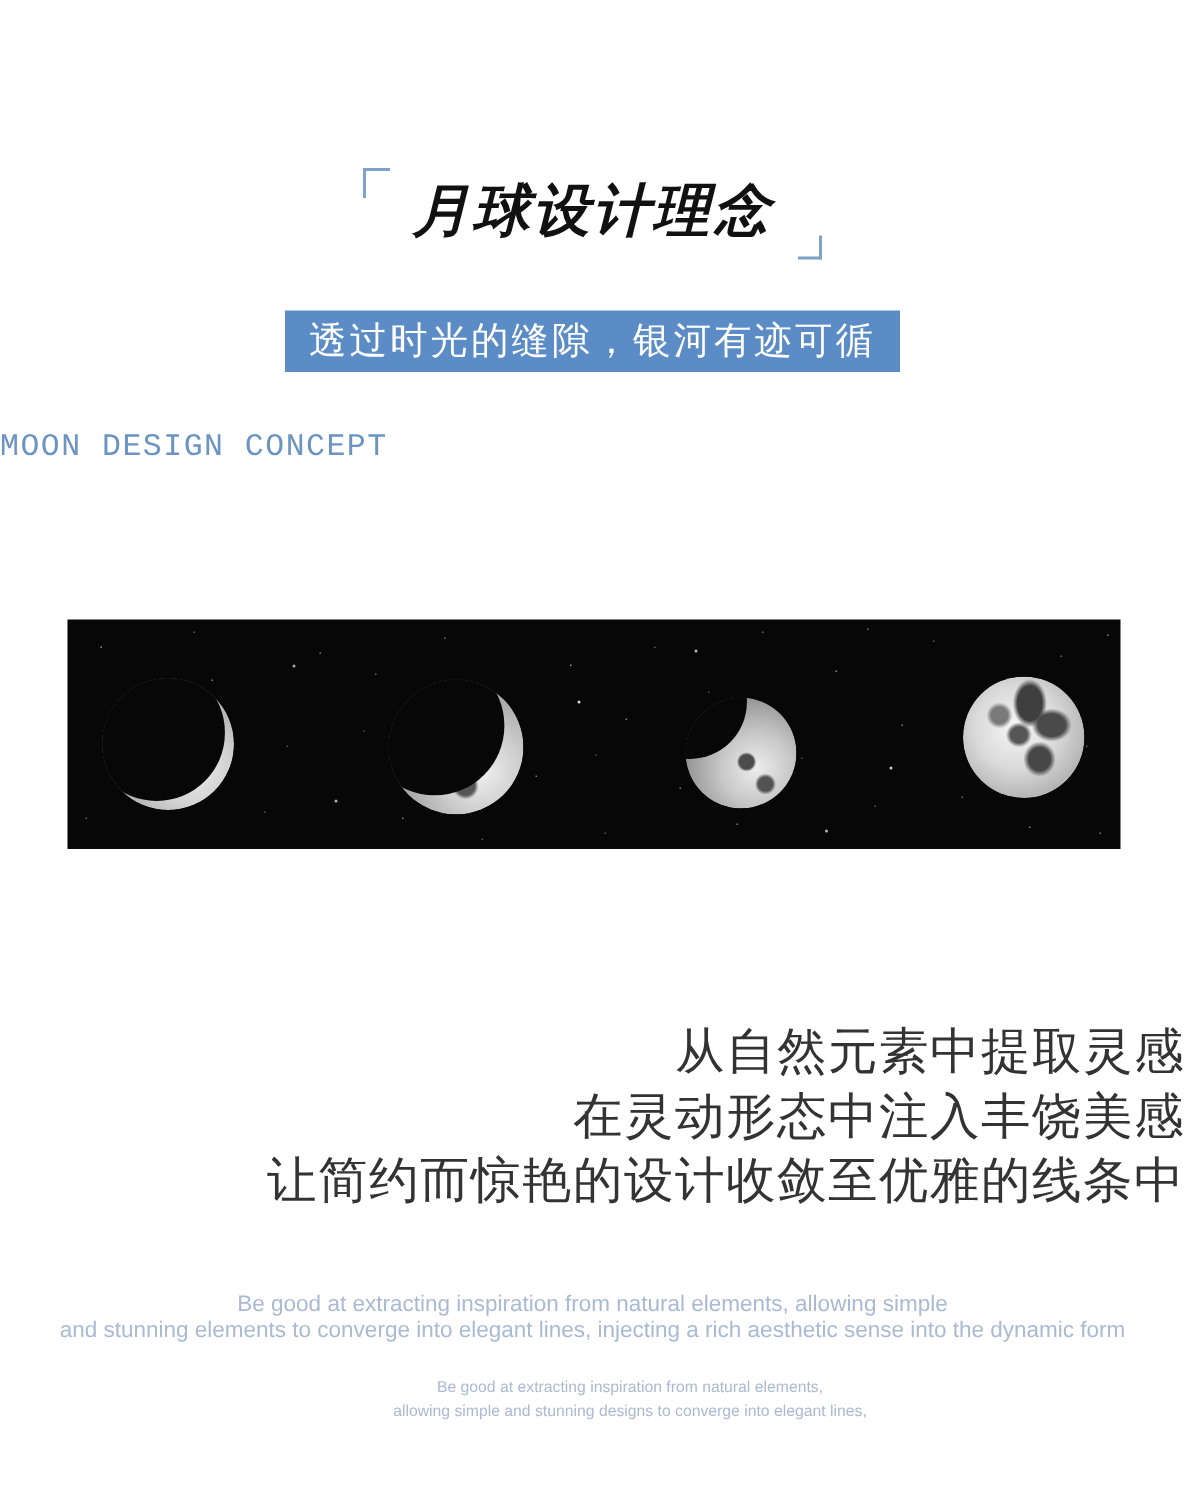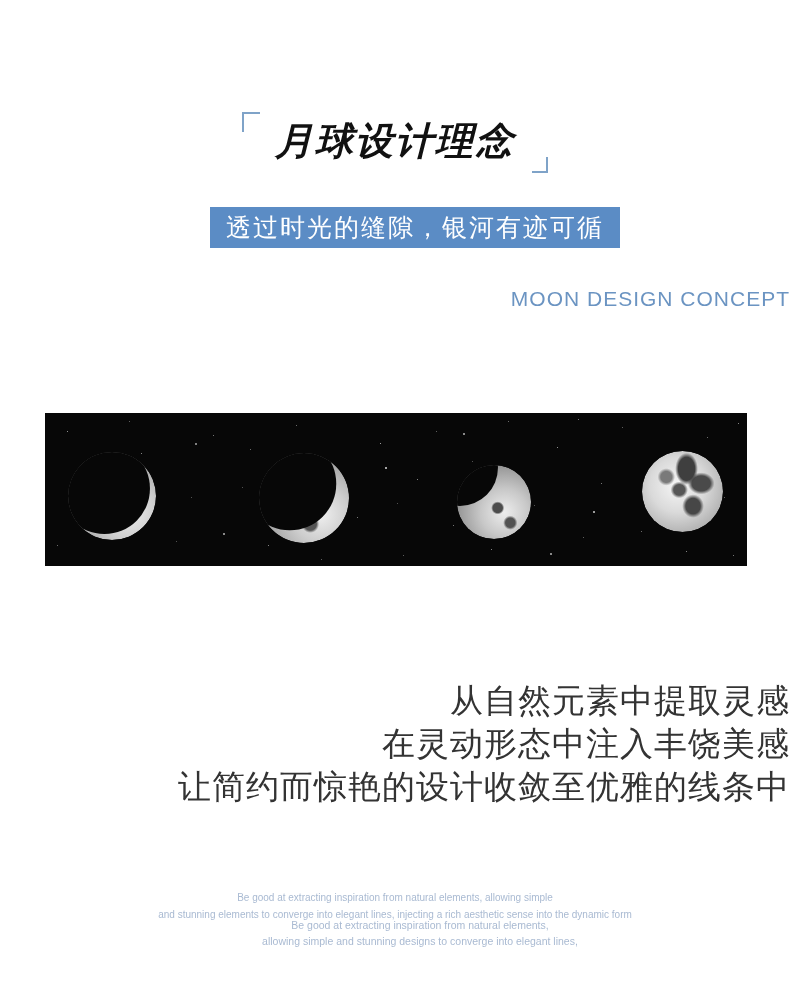--- a/index.html
+++ b/index.html
@@ -21,25 +21,25 @@
     font-size:38px;line-height:50px;font-weight:bold;letter-spacing:2px;color:var(--title-text);font-style:italic;}
   .bracket{position:absolute;}
   .bracket-tl{left:242px;top:112px;width:18px;height:20px;
     border-top:2px solid var(--bracket-blue);border-left:2px solid var(--bracket-blue);}
   .bracket-br{left:532px;top:157px;width:16px;height:16px;
     border-bottom:2px solid var(--bracket-blue);border-right:2px solid var(--bracket-blue);}
 
   
   .banner{position:absolute;left:190px;top:207px;width:410px;height:41px;
     background:var(--banner-bg);color:#ffffff;font-size:25px;line-height:41px;
-    text-align:center;letter-spacing:2px;margin-left:20px;}
+    text-align:center;letter-spacing:2px;}
 
   
-  .subtitle{position:absolute;top:287px;left:0;width:100%;text-align:right;
-    font-family:Liberation Sans, sans-serif;font-size:21px;
+  .subtitle{position:absolute;top:287px;left:0;width:100%;text-align:left;
+    font-family:Liberation Mono, monospace;font-size:21px;
     letter-spacing:1px;color:var(--accent-blue);}
 
   
   .moon-strip{position:absolute;left:45px;top:413px;width:702px;height:153px;
     background:var(--strip-bg);overflow:hidden;}
   .stars{position:absolute;inset:0;}
   .stars::after{content:"";position:absolute;left:0;top:0;width:1px;height:1px;background:transparent;
     box-shadow:
       22px 18px rgba(255,255,255,.55), 61px 96px rgba(255,255,255,.35), 96px 40px rgba(255,255,255,.5),
       131px 128px rgba(255,255,255,.3), 168px 22px rgba(255,255,255,.45), 197px 74px rgba(255,255,255,.3),
@@ -90,21 +90,21 @@
       radial-gradient(ellipse at 63% 68%, #474747 0 10%, transparent 15%),
       radial-gradient(circle at 30% 32%, #7a7a7a 0 7%, transparent 11%),
       radial-gradient(circle at 44% 42%, #f6f6f6 0%, #dadada 42%, #b3b3b3 74%, #8d8d8d 94%, #7d7d7d 100%);}
 
   
   .cn-par{position:absolute;top:679px;left:0;width:100%;text-align:right;
     font-size:33px;line-height:43px;letter-spacing:1px;color:var(--body-text);}
 
   
   .en-par{position:absolute;left:0;width:100%;text-align:center;color:var(--muted-text);}
-  .en-wide{top:889px;font-size:10px;line-height:17px;}
+  .en-wide{top:861px;font-size:15px;line-height:17px;}
   .en-narrow{top:917px;font-size:10.5px;line-height:16px;margin-left:25px;}
 </style>
 </head>
 <body>
 
 <div class="page">
 
   <span class="bracket bracket-tl"></span>
   <h1 class="page-title">月球设计理念</h1>
   <span class="bracket bracket-br"></span>

